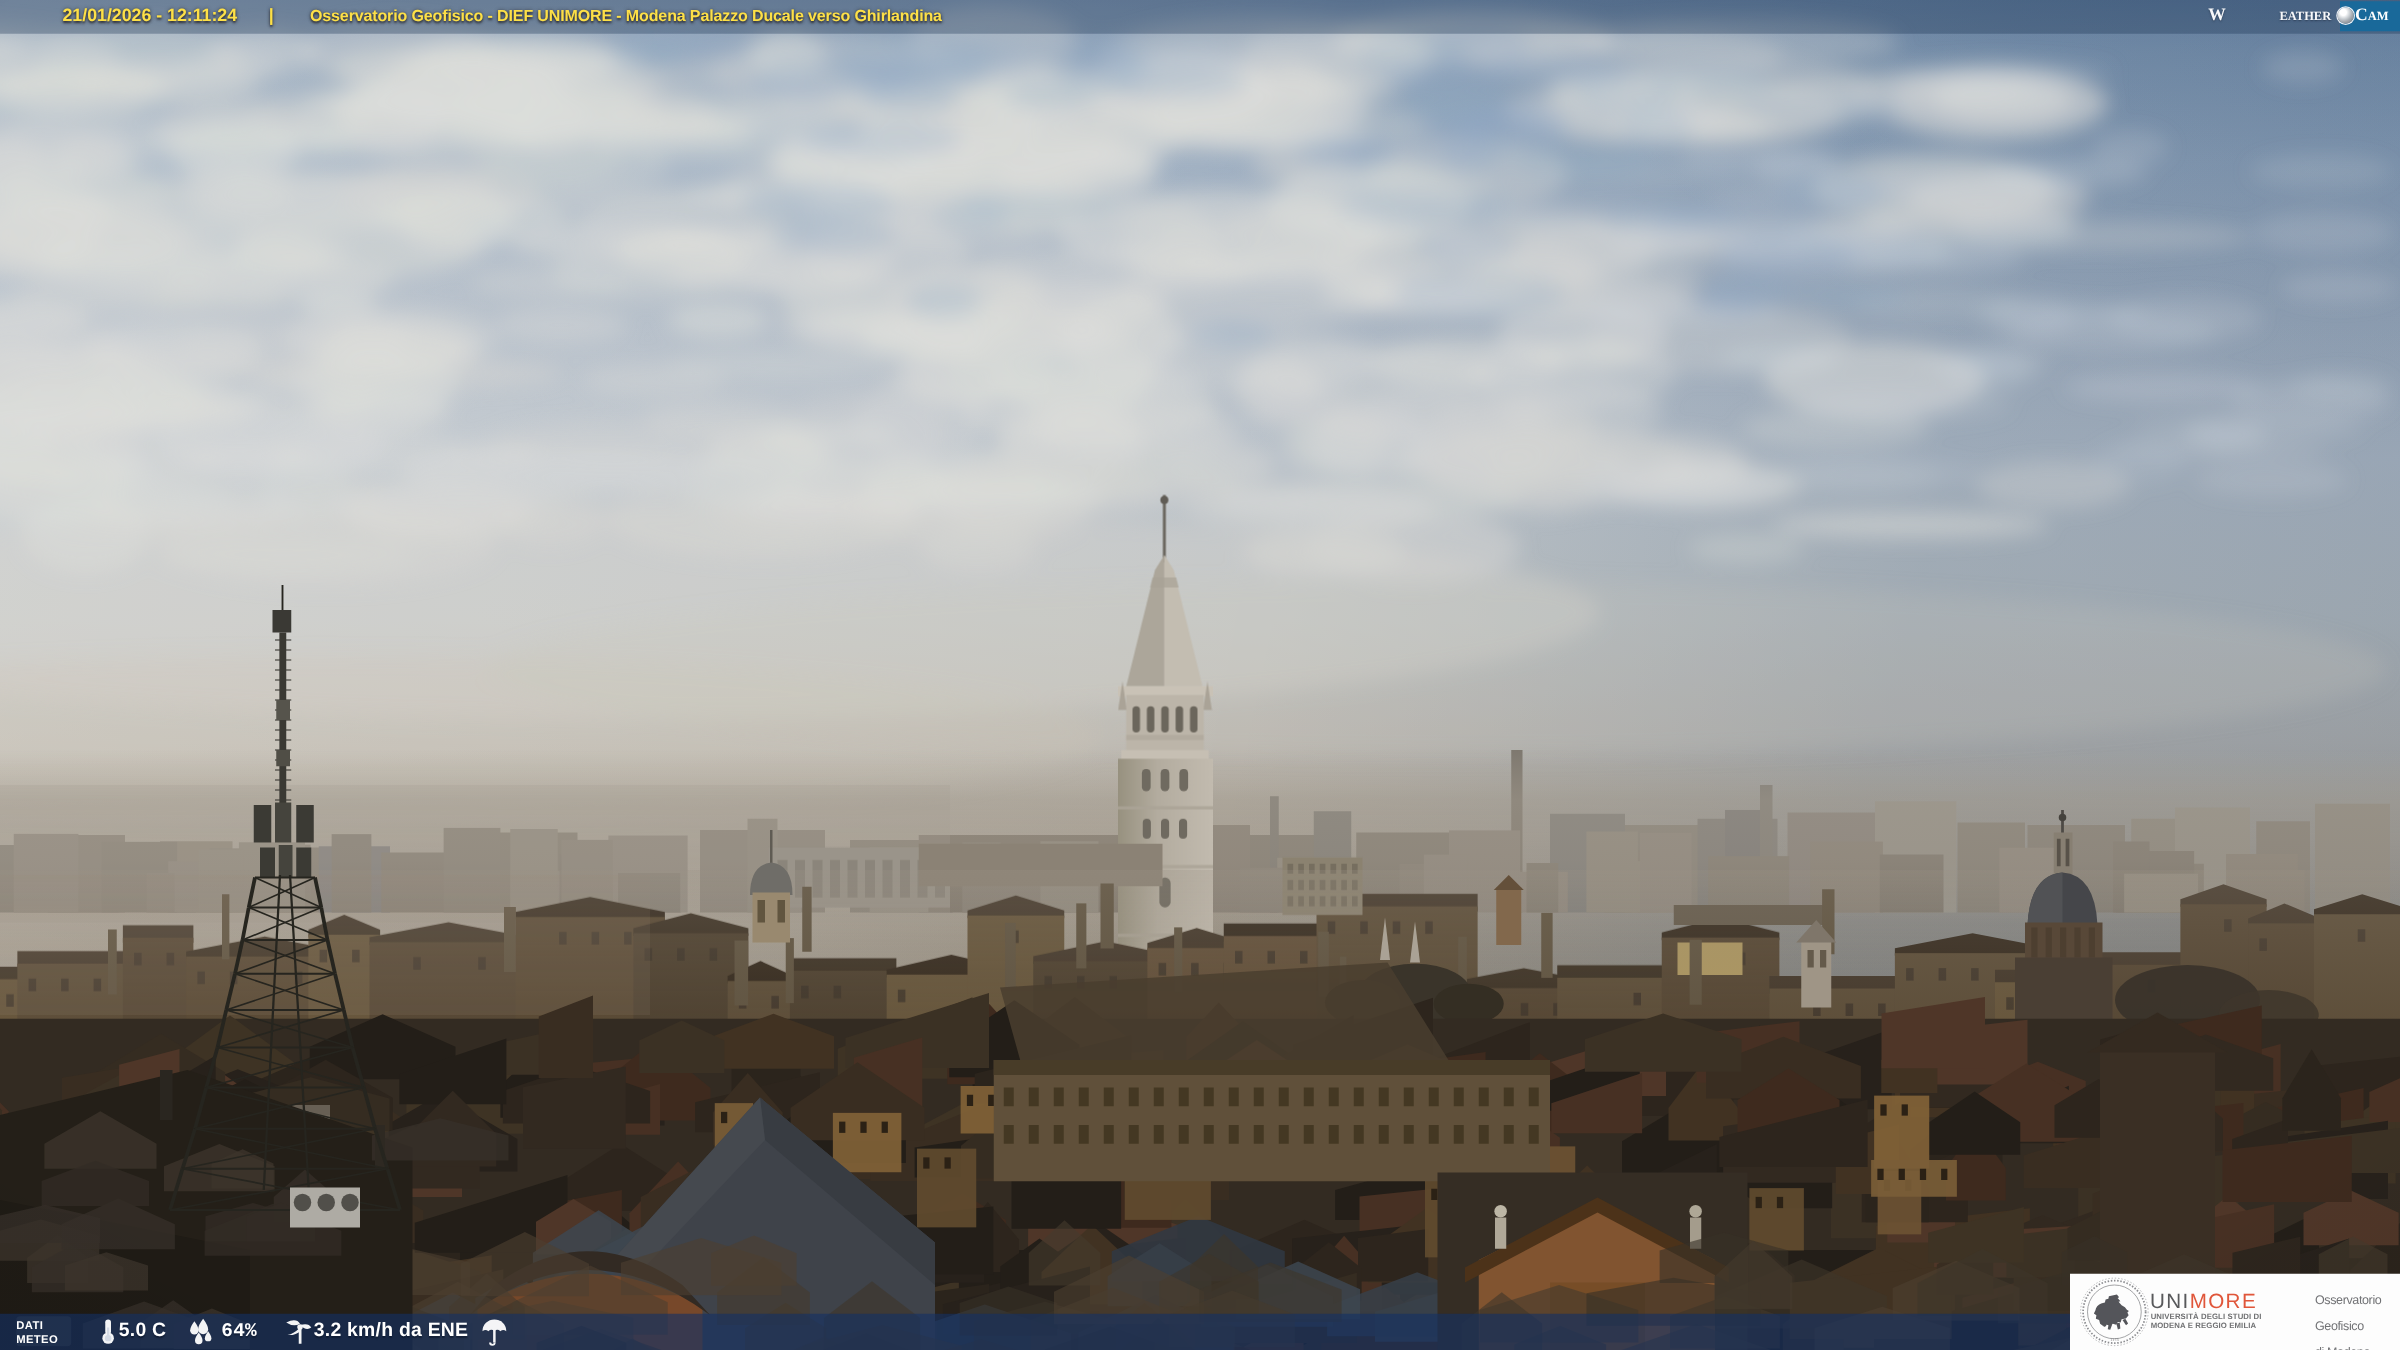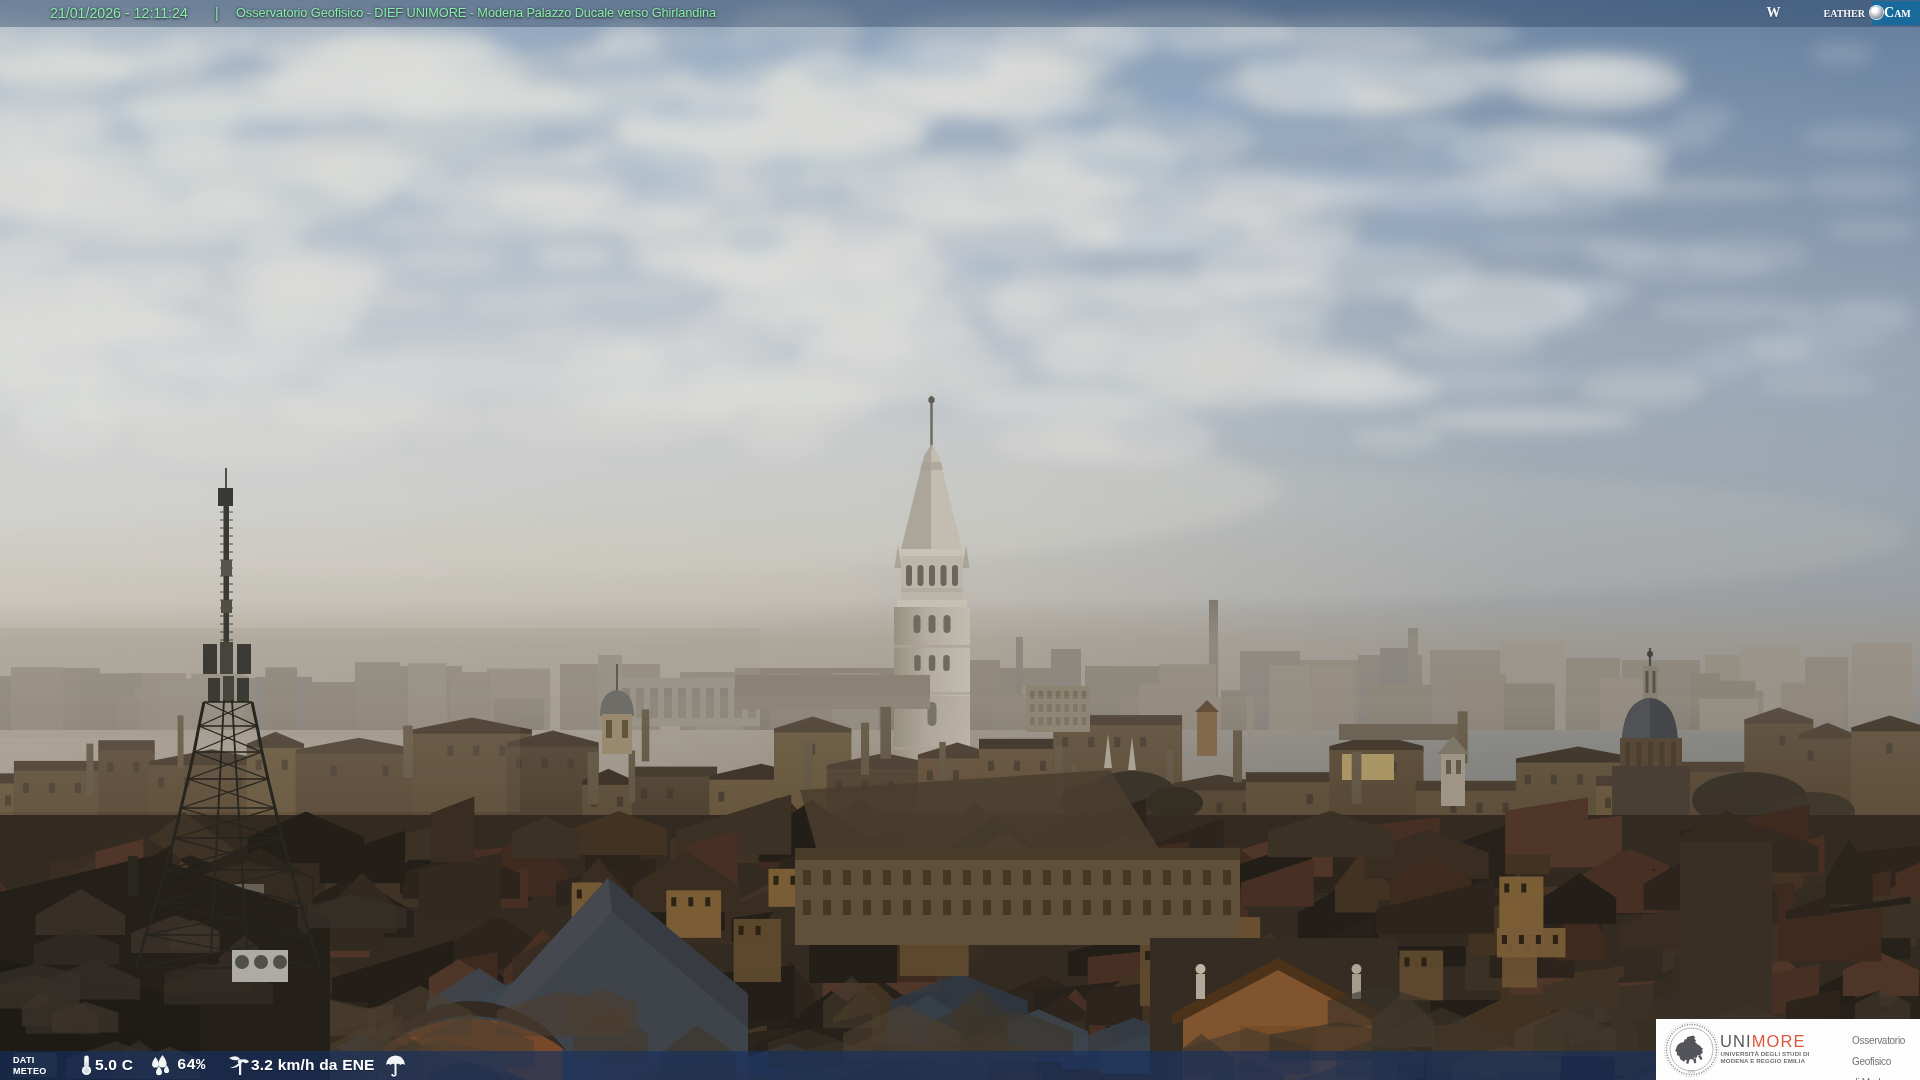--- a/index.html
+++ b/index.html
@@ -1,21 +1,21 @@
 <!DOCTYPE html>
 <html><head><meta charset="utf-8"><style>
 html,body{margin:0;padding:0;background:#666;}
 #stage{position:relative;width:1920px;height:1080px;overflow:hidden;font-family:"Liberation Sans",sans-serif;}
 #sky{position:absolute;inset:0;background:
  radial-gradient(ellipse 1150px 680px at 103% -12%, rgba(40,80,125,0.22), rgba(40,80,125,0) 70%),
  linear-gradient(102deg, rgba(255,252,244,0.26) 0%, rgba(245,242,238,0.10) 38%, rgba(233,233,233,0) 52%, rgba(58,88,124,0.22) 76%, rgba(54,82,118,0.27) 100%),
  linear-gradient(to bottom,#7a92af 0%,#8a9fb6 4%,#9cadc0 12%,#a9b5c3 22%,#bac2ca 34%,#bec2c2 46%,#bcb8b1 55%,#b1aa9f 62%,#a59d91 66%,#9a9285 70%,#8f877b 76%,#8a8276 100%);}
 .ov{position:absolute;}
 #topbar{left:0;top:0;width:1920px;height:27px;background:rgba(20,42,74,0.32);}
-.ttx{top:5px;font-size:12.8px;font-weight:normal;letter-spacing:-0.1px;color:#86efac;text-shadow:0 1px 2px rgba(40,40,45,0.9),0 0 3px rgba(40,40,45,0.7);white-space:pre;}
+.ttx{top:5px;font-size:12.8px;font-weight:bold;letter-spacing:-0.1px;color:#fde047;text-shadow:0 1px 2px rgba(40,40,45,0.9),0 0 3px rgba(40,40,45,0.7);white-space:pre;}
 #botbar{left:0;top:1051px;width:1920px;height:29px;background:rgba(20,48,100,0.62);}
 #databox{left:13px;top:1053px;width:44px;height:24px;background:rgba(200,215,235,0.05);border-radius:3px;}
 #dati{left:13px;top:1055px;width:44px;font-size:9px;font-weight:bold;color:#fff;line-height:10.5px;text-align:left;letter-spacing:0.3px;}
 .wd{top:1056px;color:#fff;font-size:15.5px;font-weight:bold;letter-spacing:0.2px;white-space:pre;text-shadow:0 1px 1px rgba(10,20,40,0.6);}
 #whitebox{left:1656px;top:1019px;width:272px;height:61px;background:#fdfdfd;padding-left:10px;}
 .unimore{position:absolute;left:64px;top:12.5px;font-size:16.5px;letter-spacing:1.1px;font-weight:normal;color:#58595b;}
 .unimore .more{color:#e0563a;}
 .unisub{position:absolute;left:64.5px;top:32px;font-size:6.2px;font-weight:bold;color:#707173;line-height:6.5px;letter-spacing:0.1px;}
 .osge{position:absolute;left:156px;top:11px;font-size:10px;color:#717275;line-height:21px;letter-spacing:-0.3px;margin-left:40px;}
 #wtxt{right:55px;top:4.5px;color:#f7f8fa;font-size:14px;font-weight:bold;font-family:"Liberation Serif",serif;letter-spacing:0;text-shadow:0 1px 1.5px rgba(25,35,55,0.6);}
@@ -1396,21 +1396,21 @@
 <rect x="232" y="950" width="56" height="32" fill="#aeaba4" stroke="none"></rect>
 <circle cx="242" cy="962" r="7" fill="#514f4a" stroke="none"></circle>
 <circle cx="261" cy="962" r="7" fill="#514f4a" stroke="none"></circle>
 <circle cx="280" cy="962" r="7" fill="#514f4a" stroke="none"></circle>
 </g>
 <rect x="0.0" y="0.0" width="1920.0" height="1080.0" fill="url(#vig)"></rect>
 </svg>
 <div class="ov" id="topbar"></div>
 <div class="ov ttx" style="left:50px;font-size:14.2px;letter-spacing:0;">21/01/2026 - 12:11:24</div>
 <div class="ov ttx" style="left:215px;font-size:14.2px;">|</div>
-<div class="ov ttx" style="left:236px;">Osservatorio Geofisico - DIEF UNIMORE - Modena Palazzo Ducale verso Ghirlandina</div>
+<div class="ov ttx" style="left:248px;">Osservatorio Geofisico - DIEF UNIMORE - Modena Palazzo Ducale verso Ghirlandina</div>
 <div class="ov" id="wtxt">W<span>EATHER</span></div>
 <div class="ov" id="bluebox"></div>
 <div class="ov" id="ctxt">C<span>AM</span></div>
 <div class="ov" id="lens"></div>
 <div class="ov" id="botbar"></div>
 <div class="ov" id="databox"></div>
 <div class="ov" id="dati">DATI<br>METEO</div>
 <div class="ov wd" style="left:95px;">5.0 C</div>
 <div class="ov wd" style="left:177px;font-family:Liberation Mono, monospace;">64%</div>
 <div class="ov wd" style="left:251px;">3.2 km/h da ENE</div>

